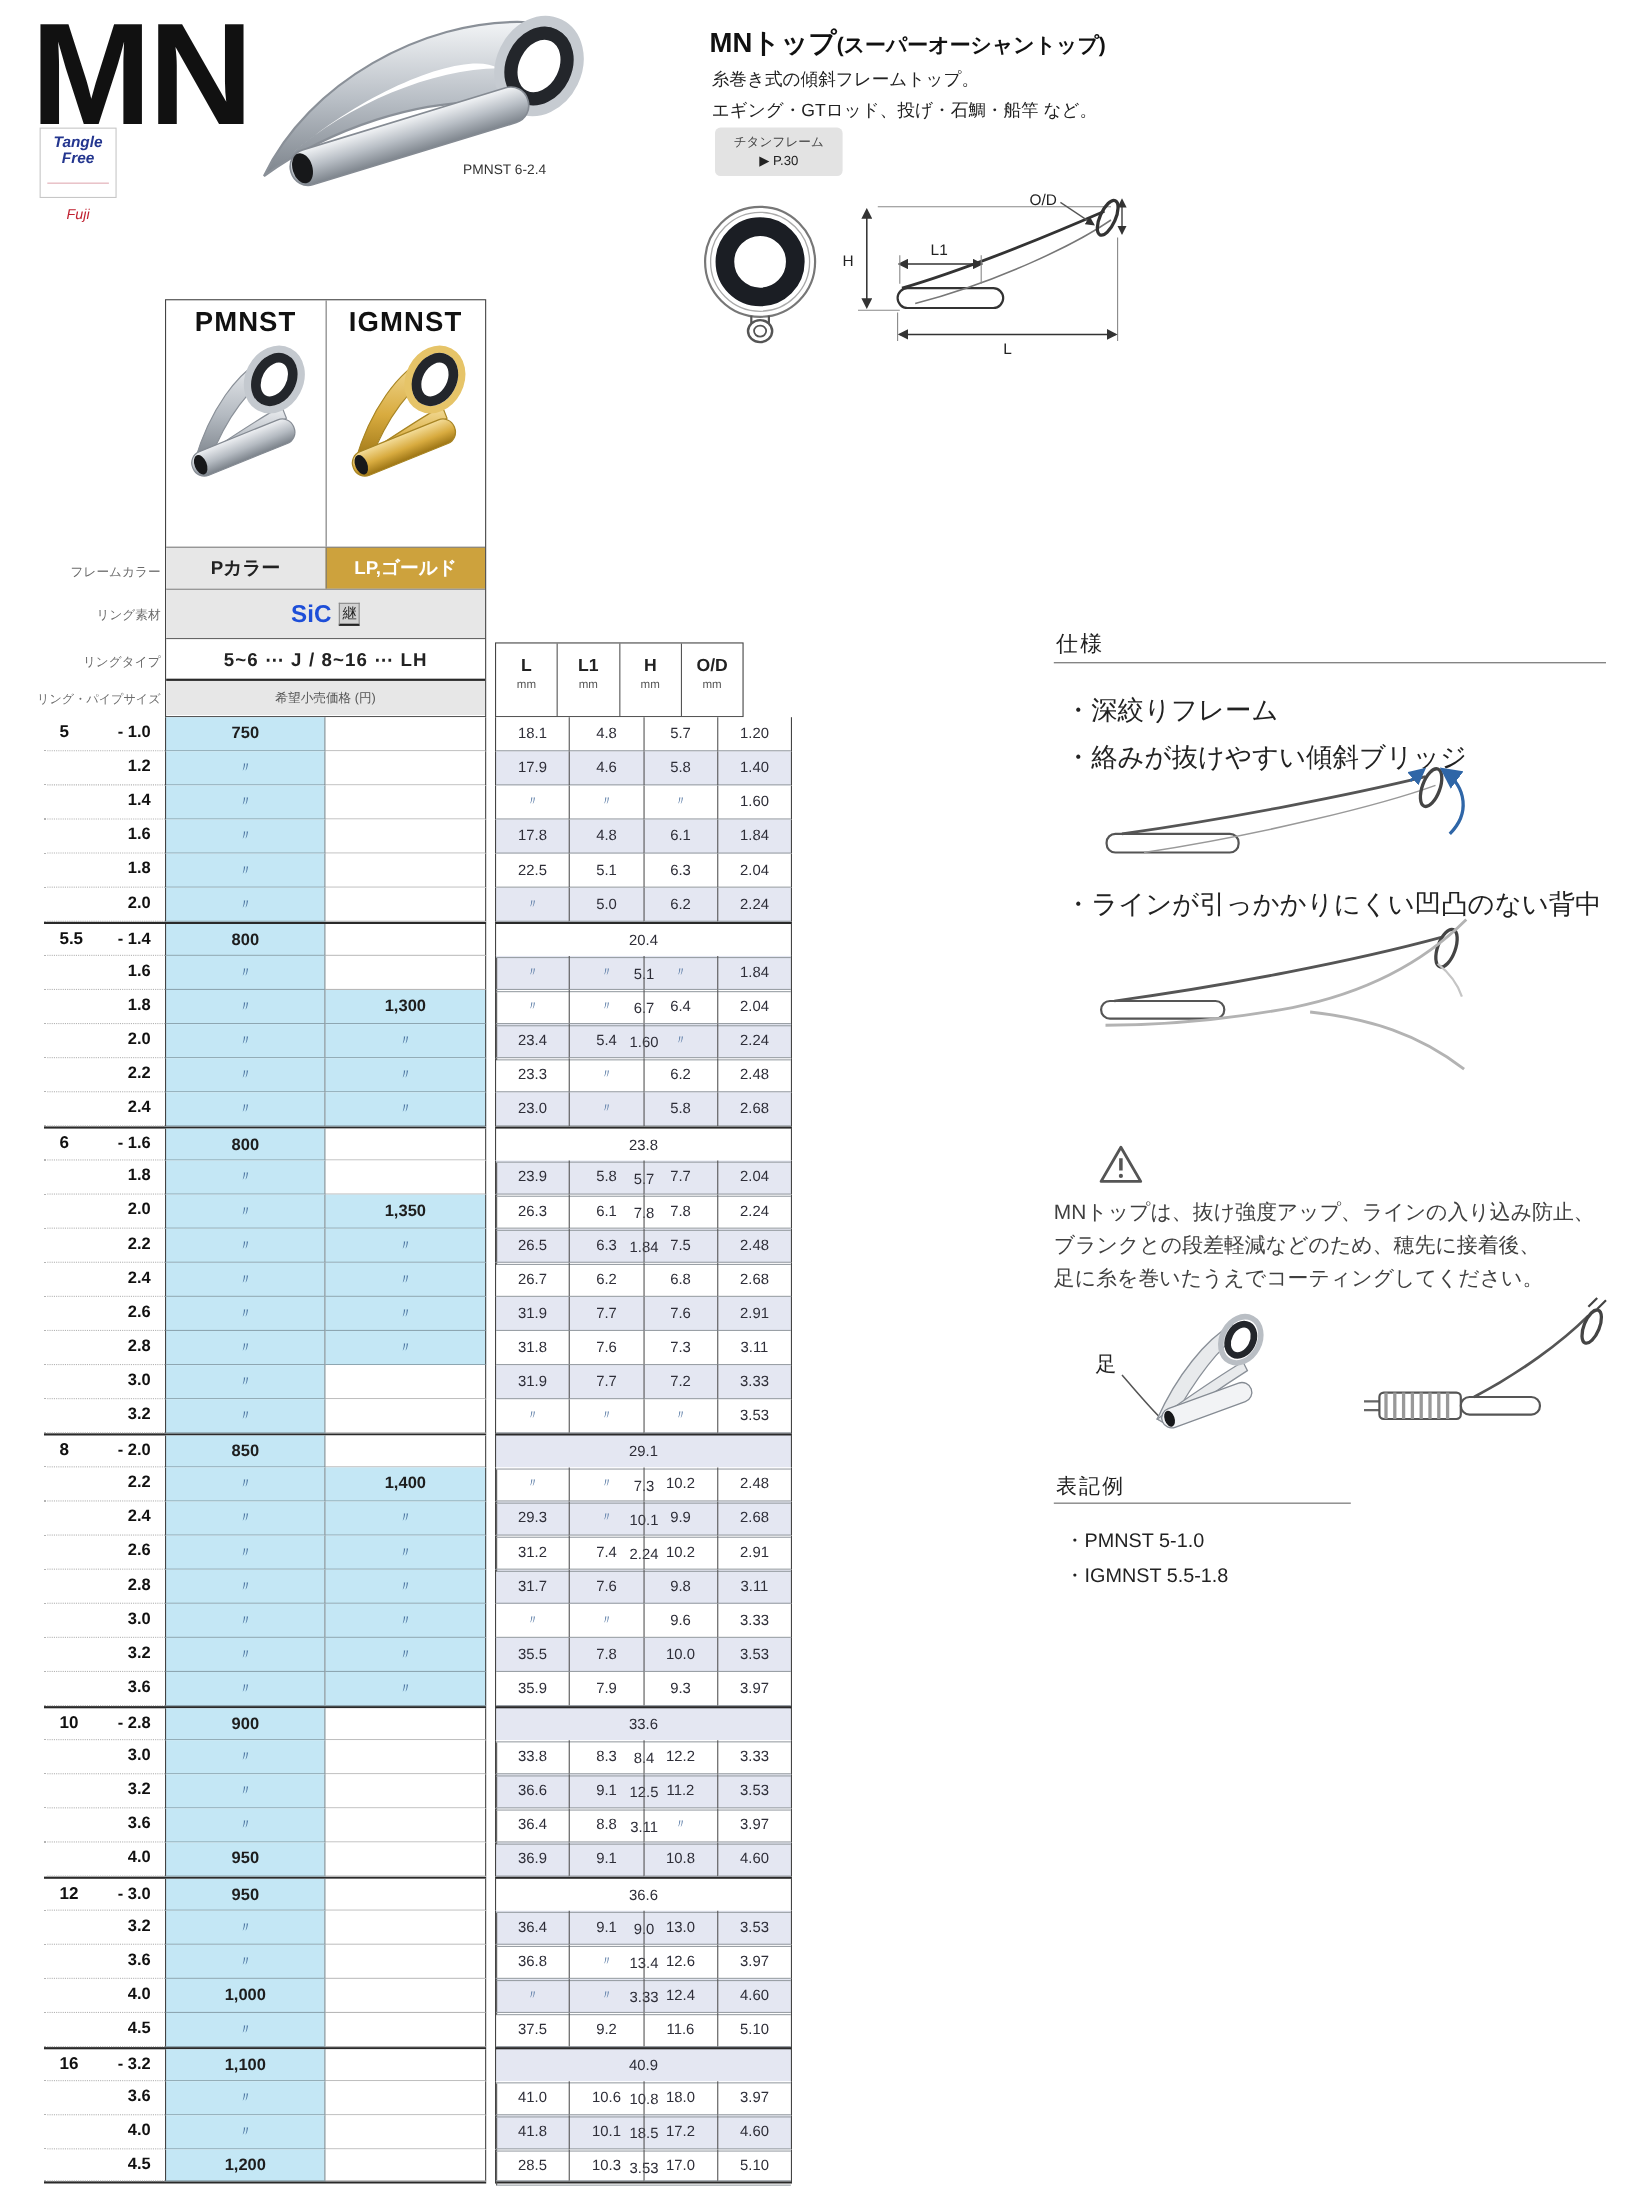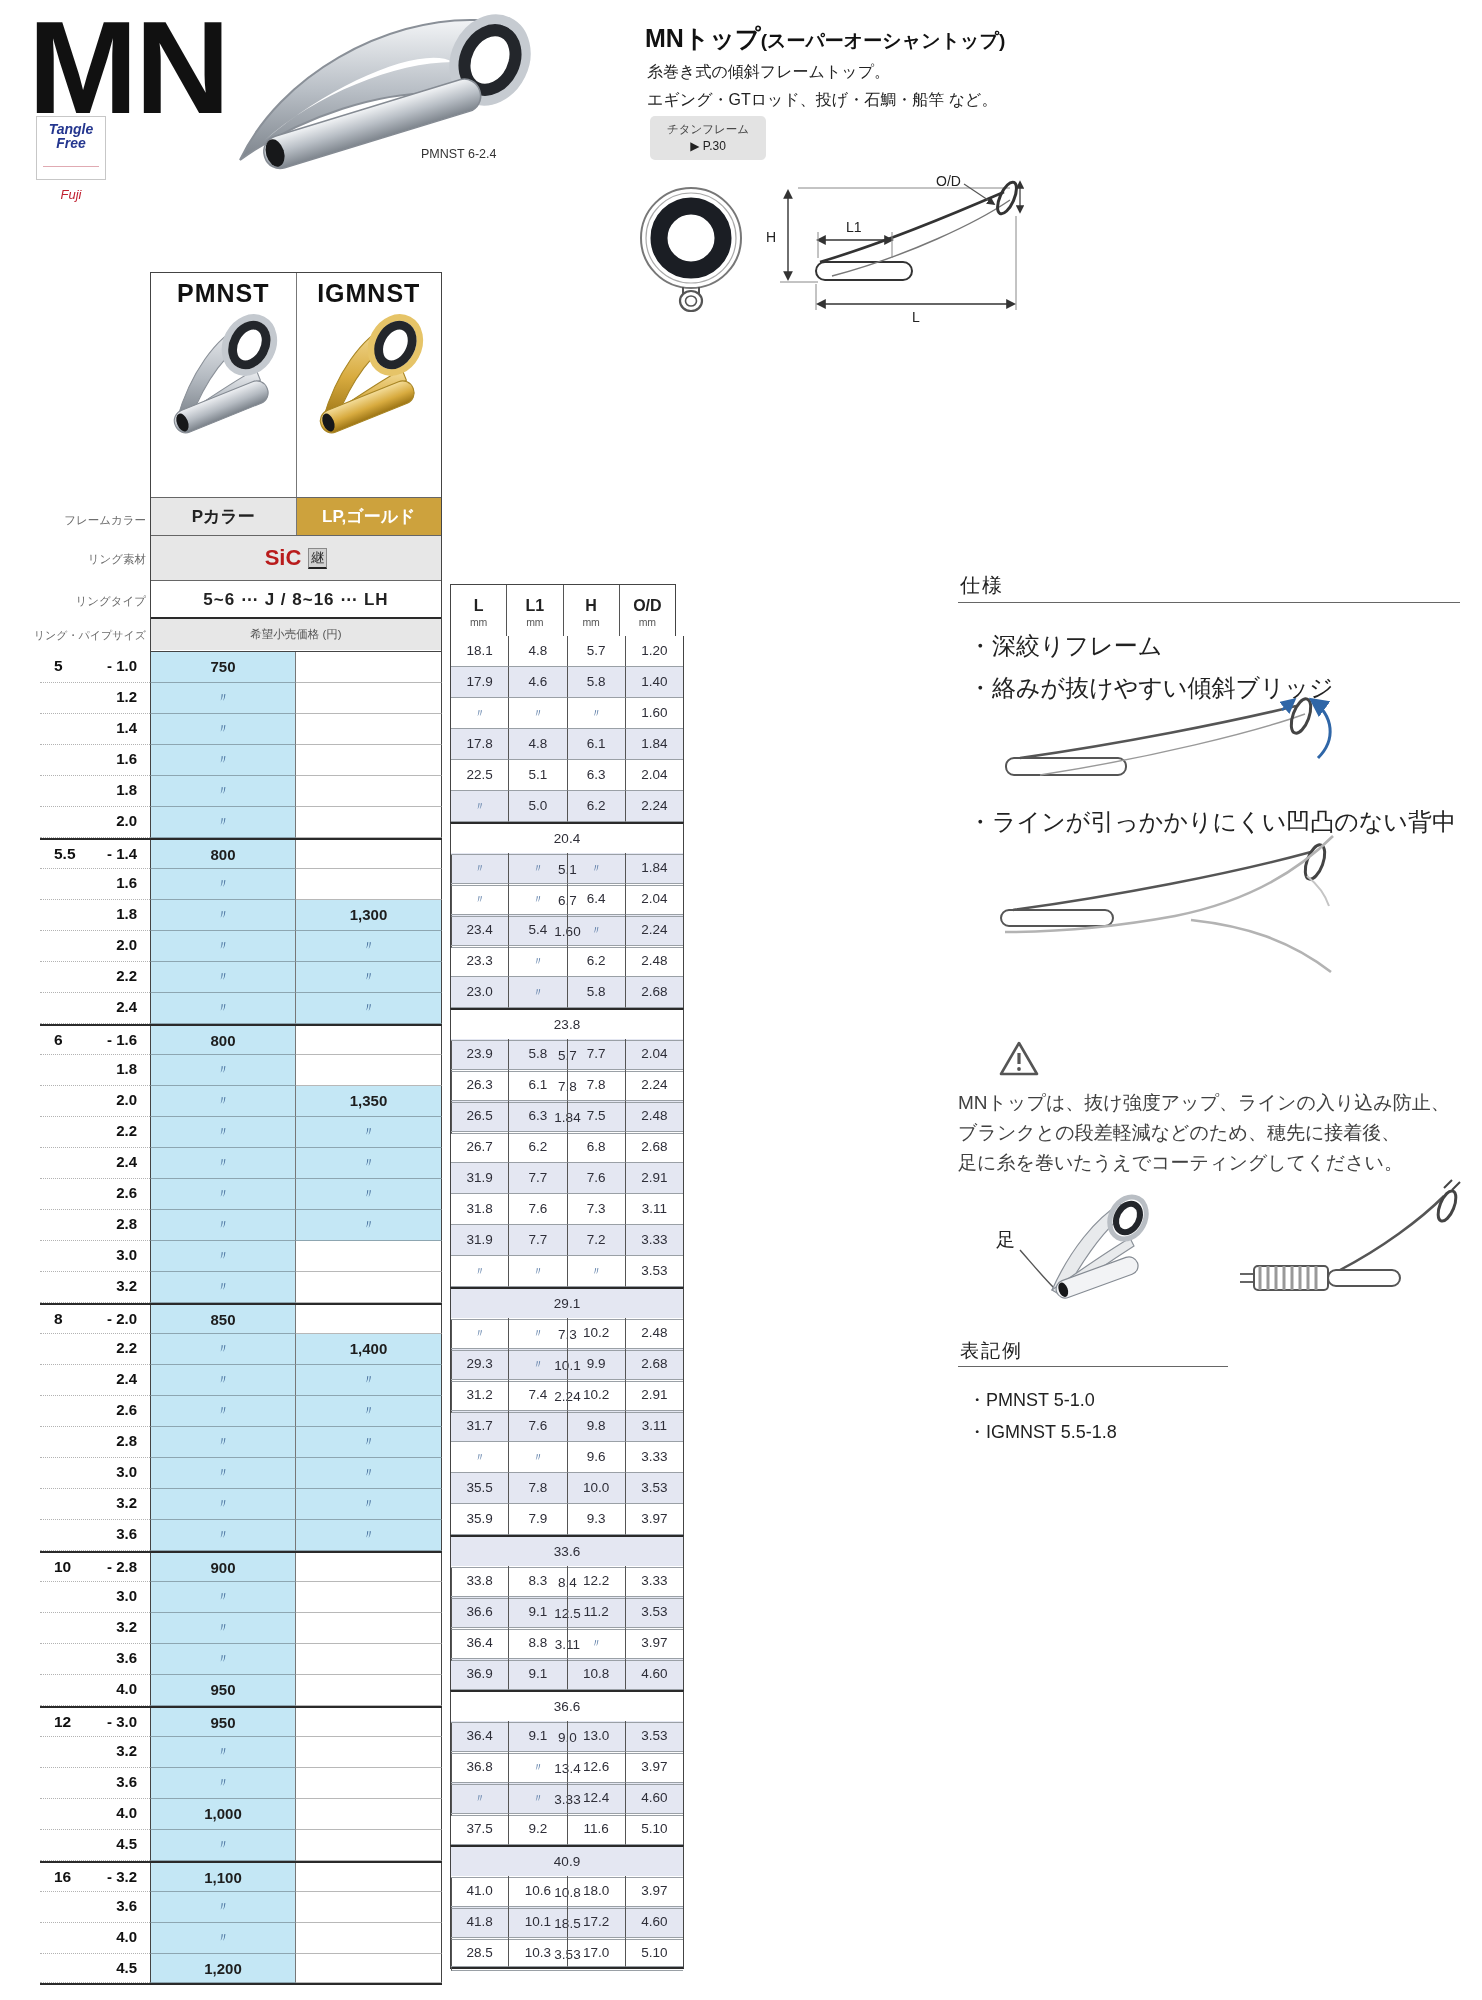--- a/index.html
+++ b/index.html
@@ -45,21 +45,21 @@
   .head-row{display:flex;height:224px;}
   .head-cell{flex:1;text-align:center;padding-top:6px;}
   .head-cell + .head-cell{border-left:1px solid #777;}
   .head-cell .hc-label{font-size:25px;font-weight:700;letter-spacing:1px;color:#111;}
   .attr-row{display:flex;border-top:1px solid #666;}
   .attr-frame{height:38px;}
   .attr-frame .ac{flex:1;text-align:center;line-height:37px;font-size:17px;font-weight:700;}
   .ac-p{background:var(--gray-cell);color:#222;}
   .ac-ig{background:var(--gold);color:#fff;border-left:1px solid #777;}
   .attr-material{height:45px;background:var(--gray-cell);justify-content:center;align-items:center;}
-  .sic-text{font-size:22px;font-weight:700;color:#b91c1c;}
+  .sic-text{font-size:22px;font-weight:700;color:#1d4ed8;}
   .sic-mark{display:inline-block;font-size:13px;background:#d2d2d2;border:1px solid #8a8a8a;border-bottom:2px solid #222;padding:0 2px;margin-left:7px;vertical-align:3px;color:#222;}
   .attr-type{height:37px;justify-content:center;align-items:center;font-size:17px;font-weight:600;color:#222;letter-spacing:1px;}
   .attr-price{height:33px;border-top:2px solid var(--line-dark);background:var(--gray-cell);justify-content:center;align-items:center;font-size:11.5px;color:#555;text-align:right;}
 
   
   #price-rows{position:absolute;left:40px;top:652px;width:402px;}
   .prow{display:flex;height:31px;}
   .prow.grp{border-top:2px solid var(--line-dark);}
   .prow:last-child{border-bottom:2px solid var(--line-dark);}
   .gut{position:relative;width:110px;border-bottom:1px dotted #b3b3b3;}
@@ -70,21 +70,21 @@
   .cellI{border-right:1.6px solid #444;background:#fff;}
   .cellI.on{background:var(--price-blue);}
   .dit{font-size:13px;font-weight:400;color:#4a739f;}
 
   
   #meas-head{position:absolute;left:450px;top:584px;width:226px;height:68px;border:1.6px solid #444;border-bottom:1.6px solid #444;display:flex;background:#fff;}
   .mh{flex:1;text-align:center;padding-top:12px;}
   .mh + .mh{border-left:1px solid #555;}
   .mh-name{font-size:16px;color:#222;font-weight:600;}
   .mh-unit{font-size:10.5px;color:#555;margin-top:1px;}
-  #meas-rows{position:absolute;left:450px;top:636px;width:234px;}
+  #meas-rows{position:absolute;left:450px;top:652px;width:270px;}
   .mrow{display:flex;height:31px;border-left:1.6px solid #444;border-right:1.6px solid #444;background:#fff;}
   .mrow.alt{background:var(--lavender);}
   .mrow.grp{border-top:2px solid var(--line-dark);flex-direction:column;}
   .mrow:last-child{border-bottom:2px solid var(--line-dark);}
   .mcell{flex:1;text-align:center;line-height:30px;font-size:13.5px;font-weight:500;color:#2e2e38;border-bottom:1px solid #9aa0a6;}
   .mcell + .mcell{border-left:1px solid #555;}
   .mcell.dit{font-size:11.5px;color:#5b7ca6;font-weight:400;}
 
   
   .spec-heading{position:absolute;left:960px;top:572px;font-size:20px;color:#222;letter-spacing:2px;}

